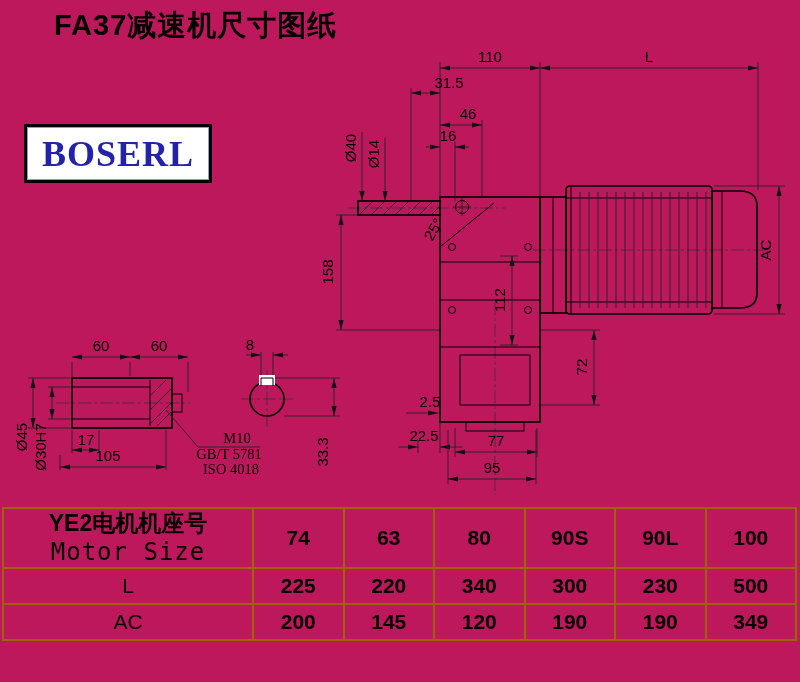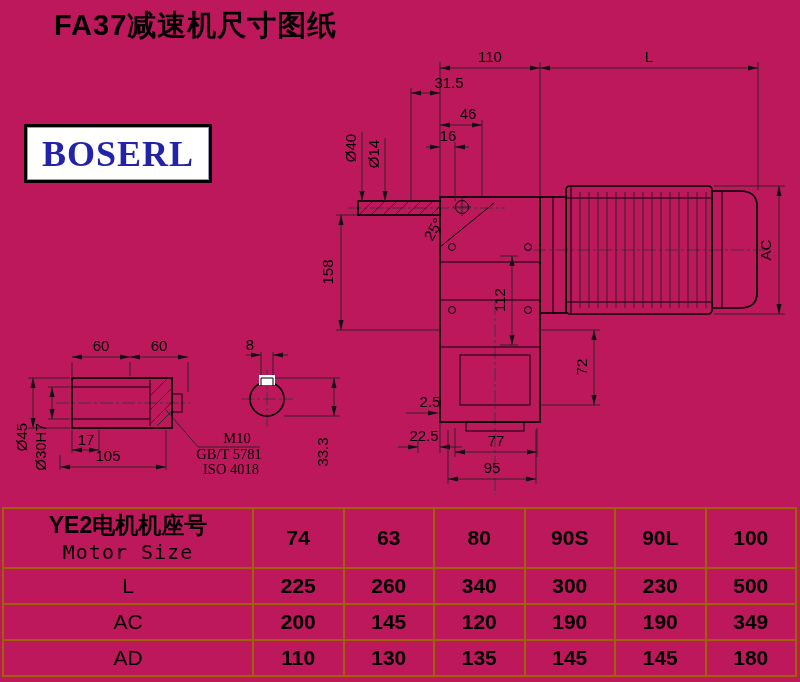--- a/index.html
+++ b/index.html
@@ -17,21 +17,21 @@
   .tl{fill:none;stroke:#222;stroke-width:0.9;}
   .cl{fill:none;stroke:#333;stroke-width:0.8;stroke-dasharray:13 3 3 3;}
   .dt{font-family:"Liberation Sans","DejaVu Sans",sans-serif;font-size:15px;fill:#000;text-anchor:middle;}
   .nt{font-family:"Liberation Serif","DejaVu Serif",serif;font-size:14.5px;fill:#000;text-anchor:middle;}
   .spec-table{position:absolute;left:2px;top:507px;width:795px;border-collapse:collapse;
         table-layout:fixed;text-align:center;}
   .spec-table td{border:2px solid #a16207;padding:0;vertical-align:middle;}
   .r-head{height:60px;}
   .r-data{height:36px;}
   .hd-cn{font-size:23px;font-weight:600;line-height:1.2;}
-  .hd-en{font-family:"DejaVu Sans Mono","Liberation Mono",monospace;font-size:20px;letter-spacing:1px;}
+  .hd-en{font-family:"DejaVu Sans Mono","Liberation Mono",monospace;font-size:24px;letter-spacing:1px;}
   .size-cell{font-size:21px;font-weight:700;}
   .row-label{font-size:21px;font-weight:500;}
   .val-cell{font-size:21px;font-weight:700;margin-left:12px;}
 </style>
 </head>
 <body>
 
 <div class="page">
 
   <div class="title">FA37减速机尺寸图纸</div>
@@ -309,39 +309,30 @@
         <td class="size-cell">74</td>
         <td class="size-cell">63</td>
         <td class="size-cell">80</td>
         <td class="size-cell">90S</td>
         <td class="size-cell">90L</td>
         <td class="size-cell">100</td>
       </tr>
       <tr class="r-data">
         <td class="row-label">L</td>
         <td class="val-cell">225</td>
-        <td class="val-cell">260</td>
+        <td class="val-cell">220</td>
         <td class="val-cell">340</td>
         <td class="val-cell">300</td>
         <td class="val-cell">230</td>
         <td class="val-cell">500</td>
       </tr>
       <tr class="r-data">
         <td class="row-label">AC</td>
         <td class="val-cell">200</td>
         <td class="val-cell">145</td>
         <td class="val-cell">120</td>
         <td class="val-cell">190</td>
         <td class="val-cell">190</td>
         <td class="val-cell">349</td>
       </tr>
-      <tr class="r-data">
-        <td class="row-label">AD</td>
-        <td class="val-cell">110</td>
-        <td class="val-cell">130</td>
-        <td class="val-cell">135</td>
-        <td class="val-cell">145</td>
-        <td class="val-cell">145</td>
-        <td class="val-cell">180</td>
-      </tr>
     </tbody>
   </table>
 </div>
 
 </body></html>

